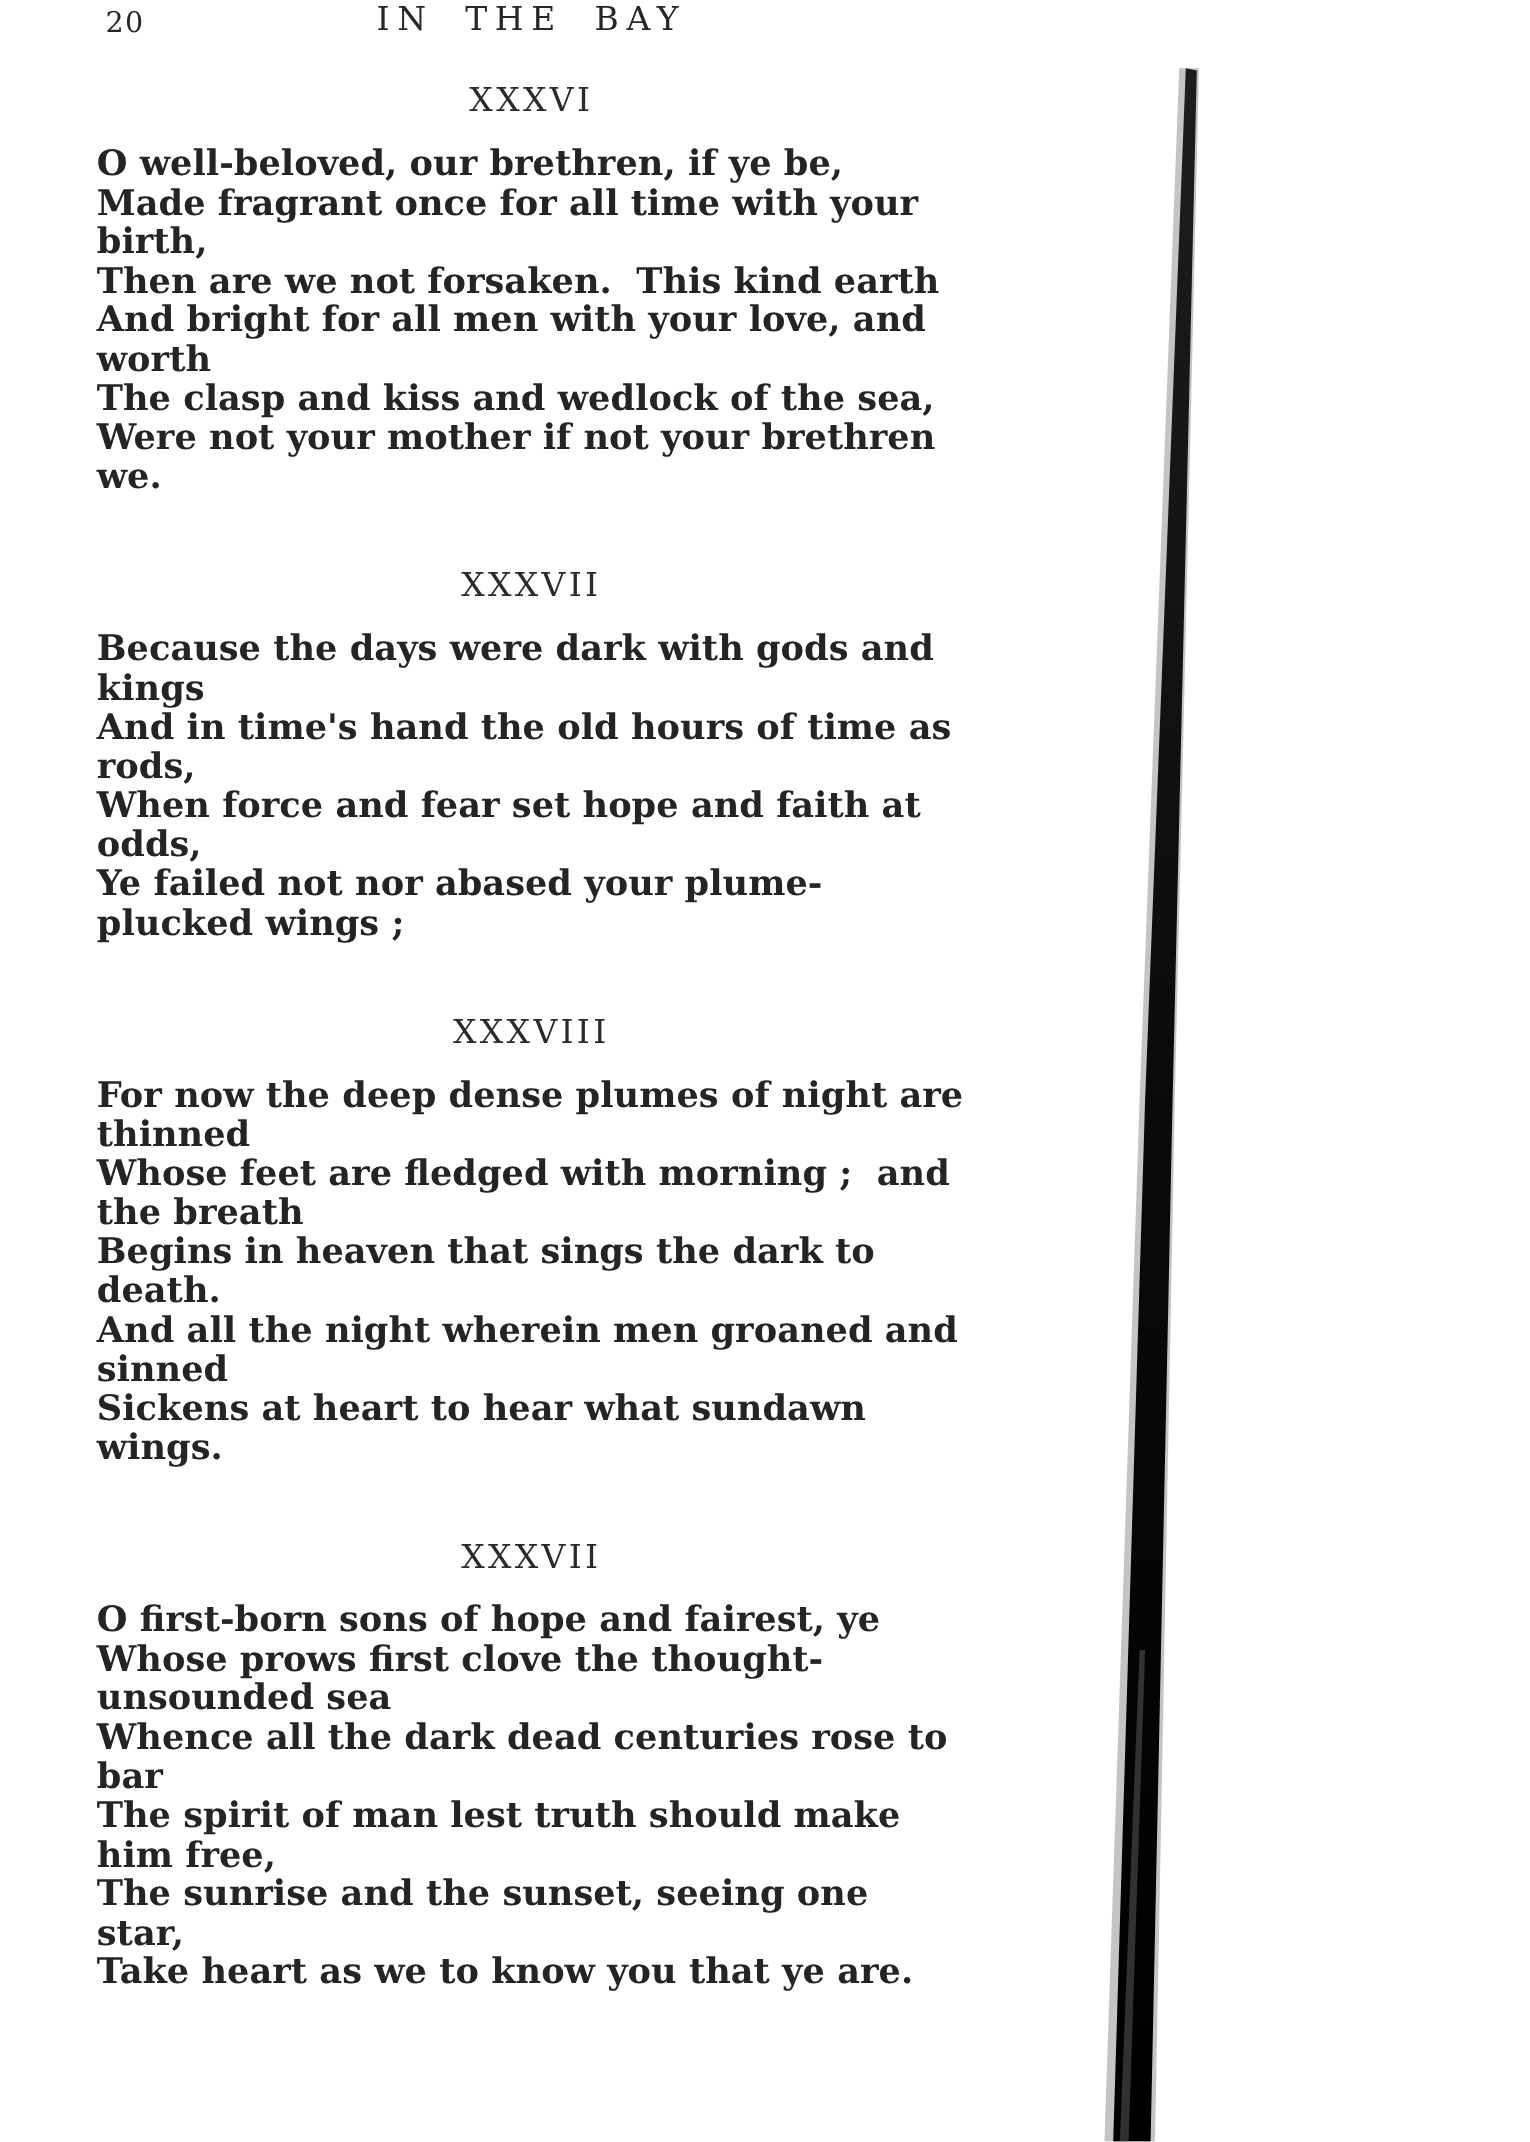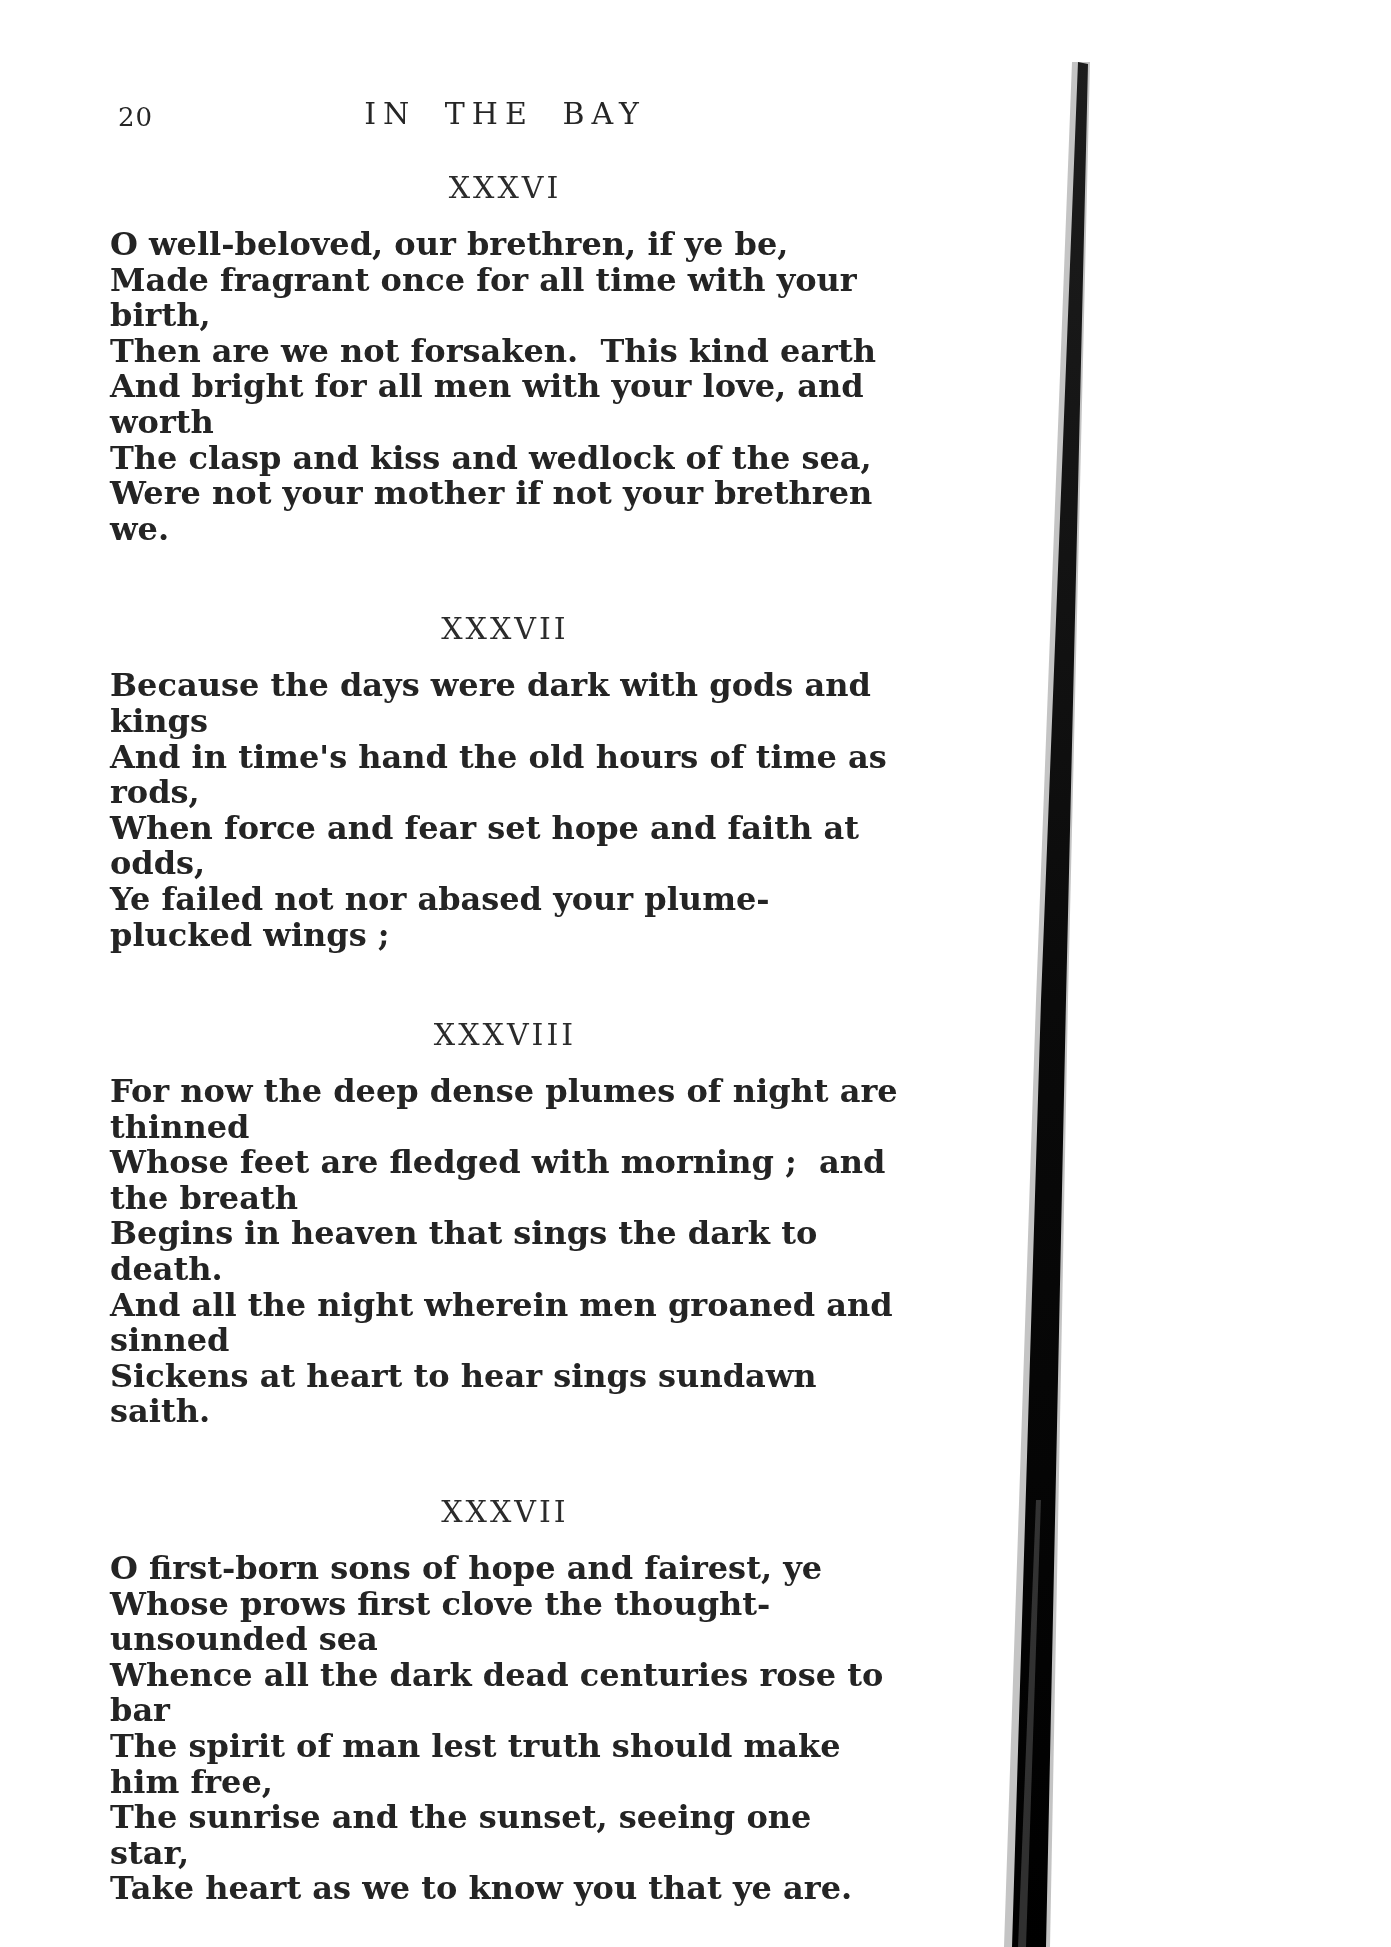--- a/index.html
+++ b/index.html
@@ -11,23 +11,22 @@
     position: relative;
     width: 1391px;
     height: 1947px;
     background: #ffffff;
     overflow: hidden;
     font-family: "DejaVu Serif", "Liberation Serif", serif;
     color: #262626;
   }
   .content {
     position: relative;
-    margin-left: 110px;
+    margin-left: 88px;
     width: 790px;
-    padding-top: 96px;
   }
   .page-header {
     position: relative;
     height: 40px;
   }
   .page-number {
     position: absolute;
     left: 8px;
     top: 6px;
     font-size: 26px;
@@ -96,21 +95,21 @@
       <div class="poem-line">When force and fear set hope and faith at odds,</div>
       <div class="poem-line">Ye failed not nor abased your plume-plucked wings ;</div>
     </div>
 
     <div class="stanza-numeral">XXXVIII</div>
     <div class="stanza">
       <div class="poem-line">For now the deep dense plumes of night are thinned</div>
       <div class="poem-line">Whose feet are fledged with morning ;&nbsp; and the breath</div>
       <div class="poem-line">Begins in heaven that sings the dark to death.</div>
       <div class="poem-line">And all the night wherein men groaned and sinned</div>
-      <div class="poem-line">Sickens at heart to hear sings sundawn saith.</div>
+      <div class="poem-line">Sickens at heart to hear what sundawn wings.</div>
     </div>
 
     <div class="stanza-numeral">XXXVII</div>
     <div class="stanza">
       <div class="poem-line">O first-born sons of hope and fairest, ye</div>
       <div class="poem-line">Whose prows first clove the thought-unsounded sea</div>
       <div class="poem-line">Whence all the dark dead centuries rose to bar</div>
       <div class="poem-line">The spirit of man lest truth should make him free,</div>
       <div class="poem-line">The sunrise and the sunset, seeing one star,</div>
       <div class="poem-line">Take heart as we to know you that ye are.</div>

